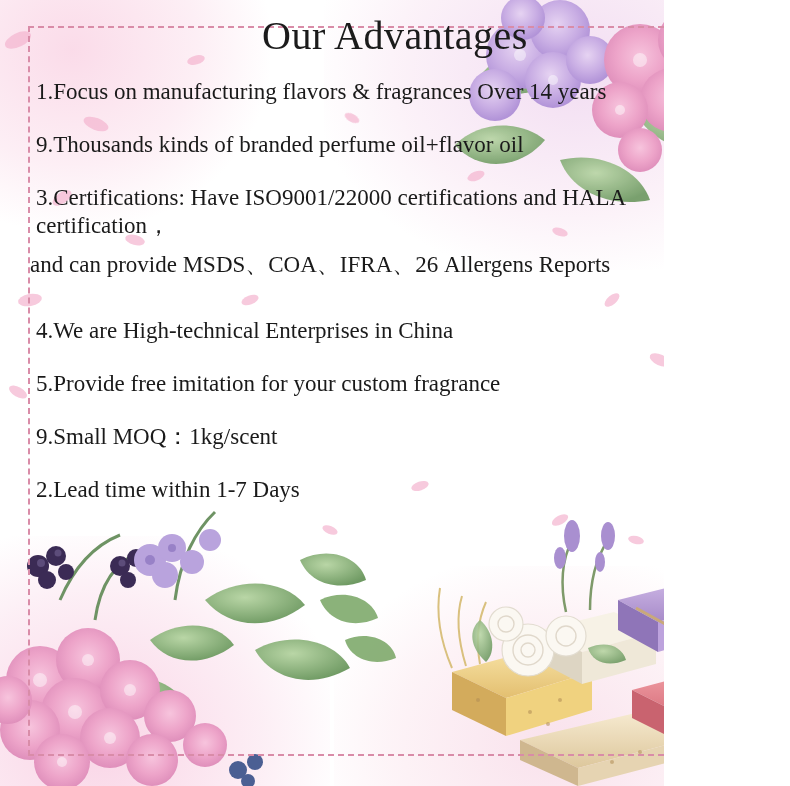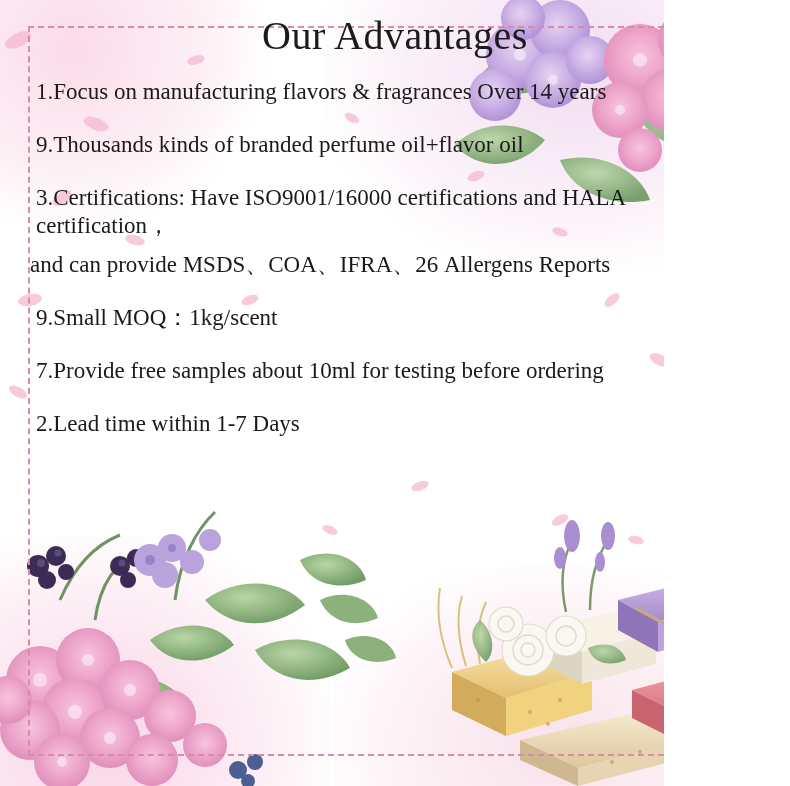--- a/index.html
+++ b/index.html
@@ -71,21 +71,21 @@
     color: #1a1a1a;
     padding-left: 36px;
     padding-right: 30px;
     margin-bottom: 25px;
     line-height: 1.22;
     white-space: pre-wrap;
   }
   .line.cont {
     padding-left: 30px;
     margin-top: -14px;
-    margin-bottom: 25px;
+    margin-bottom: 38px;
   }
 
   
   .svg-layer {
     position: absolute;
     left: 0; top: 0;
     width: 790px; height: 786px;
     pointer-events: none;
   }
   .petals { opacity: 0.85; }
@@ -382,21 +382,22 @@
     </g>
   </svg>
 
   <div class="frame"></div>
 
   <div class="content">
     <h1 class="title">Our Advantages</h1>
     <ul class="lines">
       <li class="line">1.Focus on manufacturing flavors &amp; fragrances Over 14 years</li>
       <li class="line">9.Thousands kinds of branded perfume oil+flavor oil</li>
-      <li class="line">3.Certifications: Have ISO9001/16000 certifications and HALA certification，</li>
+      <li class="line">3.Certifications: Have ISO9001/22000 certifications and HALA certification，</li>
       <li class="line cont">and can provide MSDS、COA、IFRA、26 Allergens Reports</li>
+      <li class="line">4.We are High-technical Enterprises in China</li>
+      <li class="line">5.Provide free imitation for your custom fragrance</li>
       <li class="line">9.Small MOQ：1kg/scent</li>
-      <li class="line">7.Provide free samples about 10ml for testing before ordering</li>
       <li class="line">2.Lead time within 1-7 Days</li>
     </ul>
   </div>
 
 </div>
 
 </body></html>

